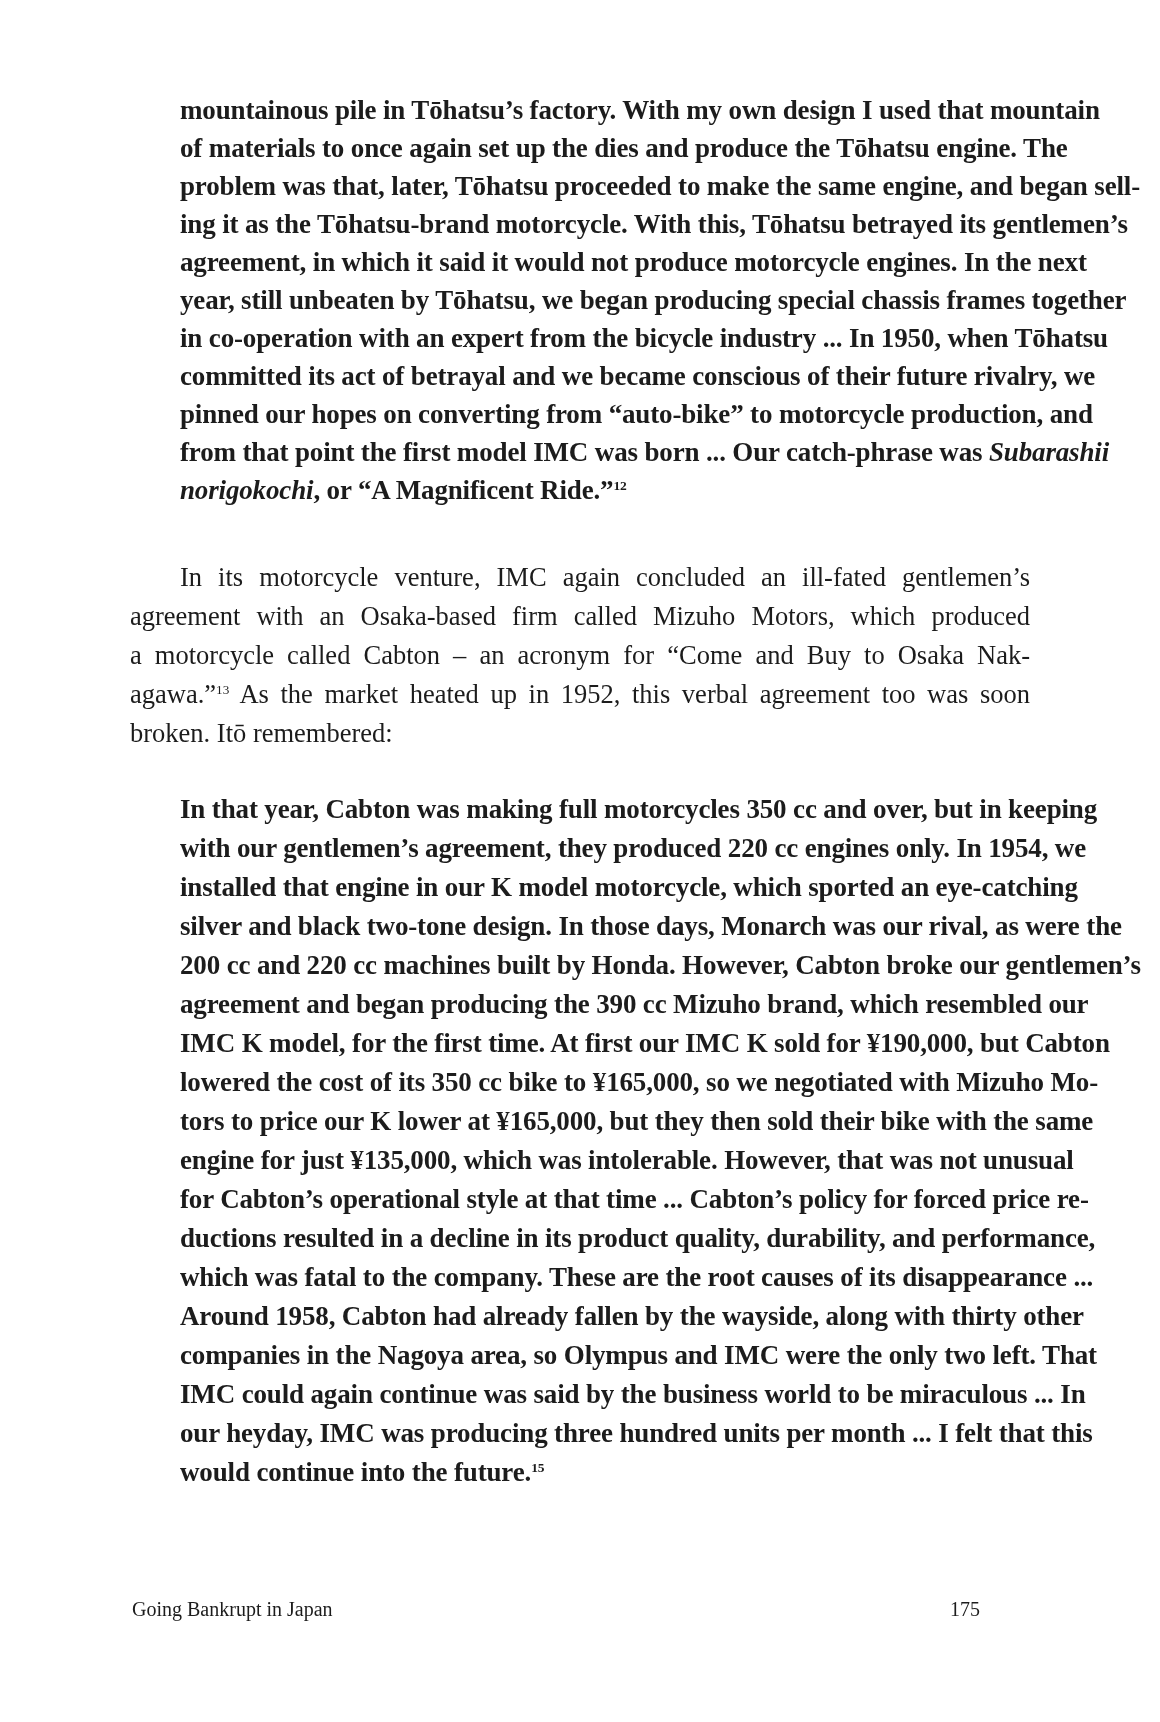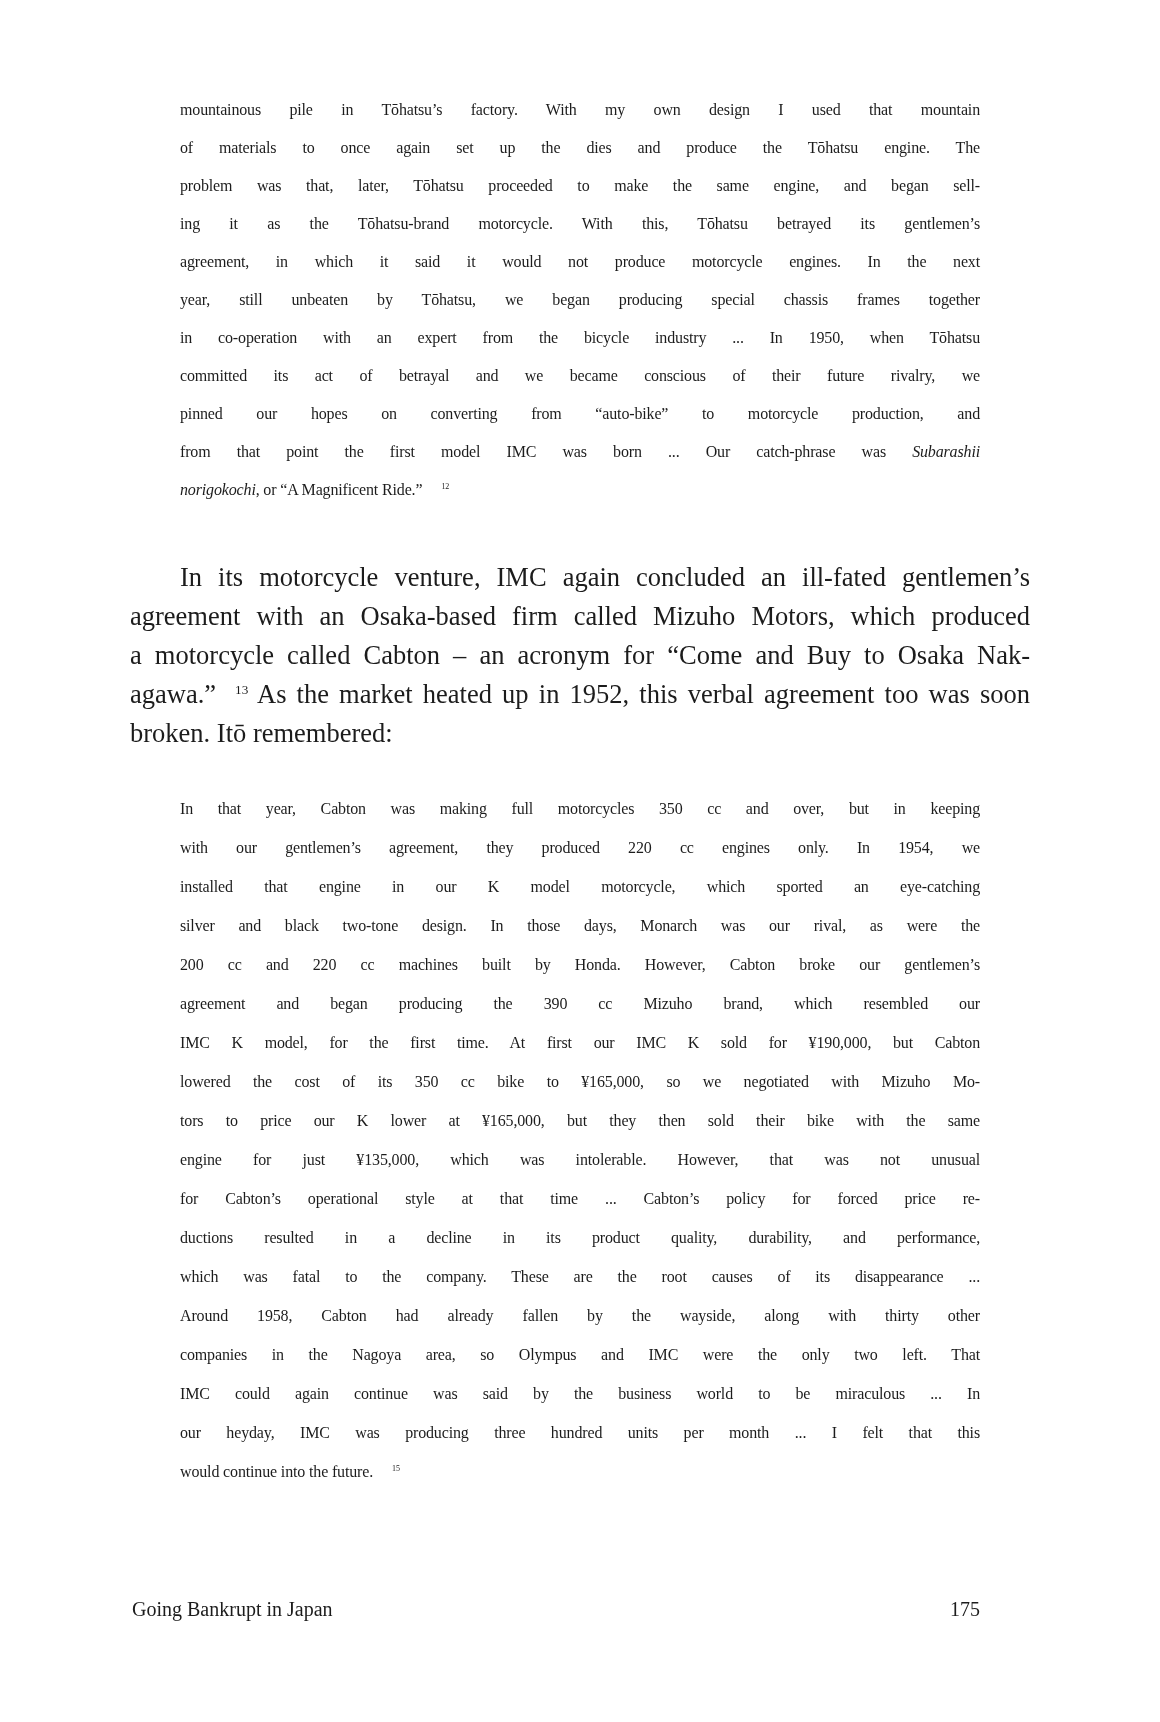--- a/index.html
+++ b/index.html
@@ -1,25 +1,25 @@
 <!DOCTYPE html>
 <html><head>
 <meta charset="utf-8">
 <style>
   html, body { margin: 0; padding: 0; background: #ffffff; }
   body { width: 1160px; height: 1722px; position: relative; overflow: hidden;
          font-family: "Liberation Serif", "DejaVu Serif", serif; color: #1c1c1c; }
   .line { position: absolute; white-space: nowrap; text-align: justify; text-align-last: justify; }
-  .q { left: 180px; width: 800px; font-size: 16px; height: 26px; line-height: 26px; letter-spacing: -0.15px; }
+  .q { left: 180px; width: 800px; font-size: 27px; height: 26px; line-height: 26px; letter-spacing: -0.15px; font-weight: bold; }
   .q.last { text-align-last: left; }
   .b { left: 130px; width: 900px; font-size: 26.5px; height: 32px; line-height: 32px; }
   .b.first { left: 180px; width: 850px; }
   .b.last { text-align-last: left; }
   i { font-style: italic; }
-  sup { font-size: 0.5em; vertical-align: 0.7em; line-height: 0; margin-left: 19px; }
+  sup { font-size: 0.5em; vertical-align: 0.7em; line-height: 0; }
   .footer-title { position: absolute; left: 132px; top: 1597px; font-size: 20px; line-height: 24px; }
   .page-number { position: absolute; right: 180px; top: 1597px; font-size: 20px; line-height: 24px; }
 </style>
 </head>
 <body>
 
 <div>
   <div class="line q" style="top:97px">mountainous pile in Tōhatsu’s factory. With my own design I used that mountain</div>
   <div class="line q" style="top:135px">of materials to once again set up the dies and produce the Tōhatsu engine. The</div>
   <div class="line q" style="top:173px">problem was that, later, Tōhatsu proceeded to make the same engine, and began sell-</div>

